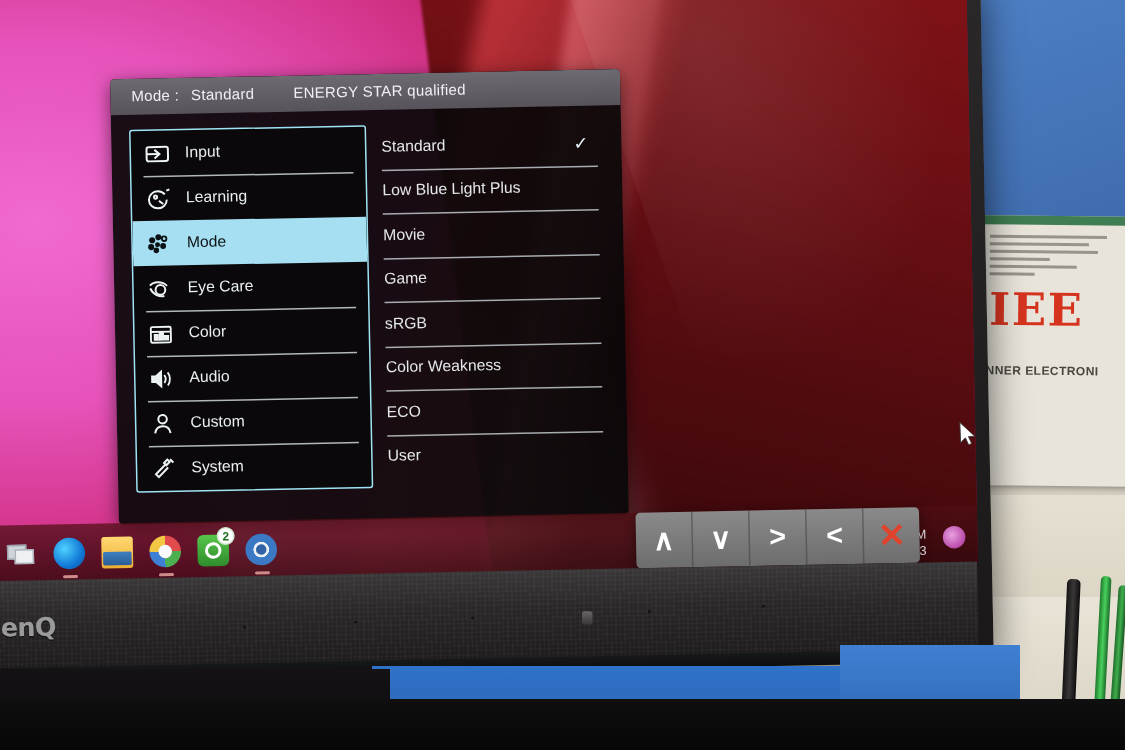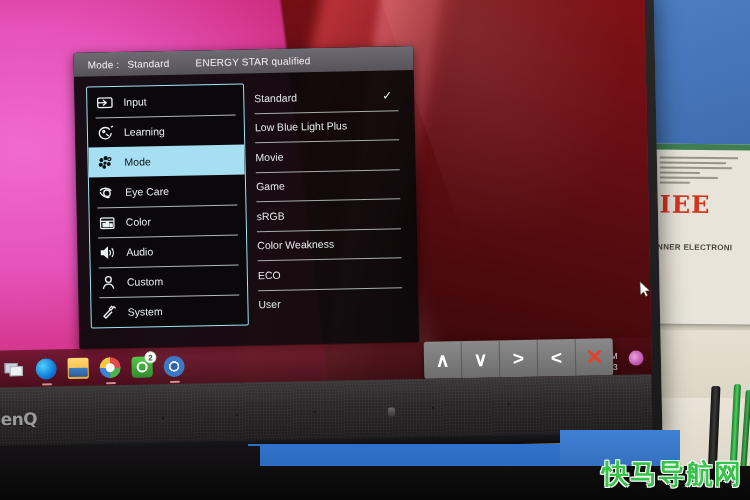--- a/index.html
+++ b/index.html
@@ -36,21 +36,21 @@
     background: #3f7d52;
   }
   .poster-lines { position: absolute; left: 8px; top: 163px; width: 86px; }
   .poster-lines i {
     display: block; height: 2px; margin-bottom: 3px;
     background: #7d7a72; opacity: .75;
   }
   .poster-ieee {
     position: absolute; left: 8px; top: 196px;
     font-family: "DejaVu Serif", serif;
-    font-weight: bold; font-size: 24px; letter-spacing: 1px;
+    font-weight: bold; font-size: 30px; letter-spacing: 1px;
     color: #d6331f;
   }
   .poster-sub {
     position: absolute; left: 6px; top: 248px; width: 100px;
     font-size: 8px; font-weight: bold; color: #4a4740; line-height: 11px;
     letter-spacing: .3px;
   }
   .poster-edge {
     position: absolute; left: 640px; top: -6px; width: 14px; height: 340px;
     background: linear-gradient(90deg,#0c0808,#4a3c38 60%,#7d6f66);
@@ -609,14 +609,13 @@
     <div class="bezel-dot" style="left:448px; top:28px;"></div>
     <div class="bezel-dot" style="left:524px; top:26px;"></div>
   </div>
   <div class="bezel-lip"></div>
 
   <div class="blue-strip"></div>
   <div class="blue-strip2"></div>
   <div class="desk-front"></div>
   <div class="desk-front2"></div>
 
-  <div class="watermark">快马导航网</div>
 </div>
 
 </body></html>

